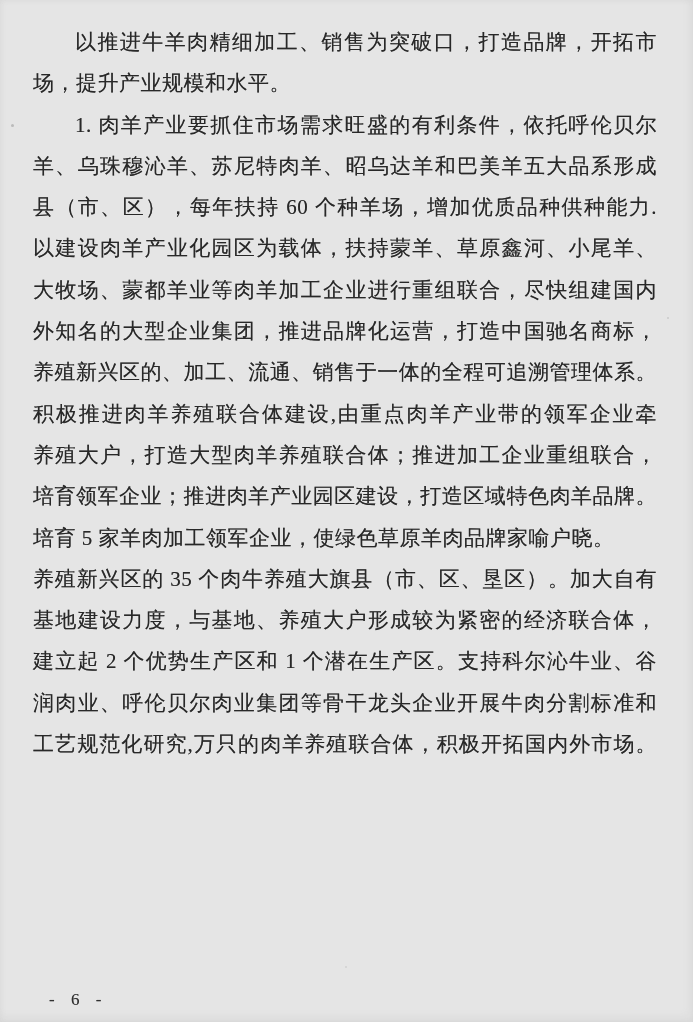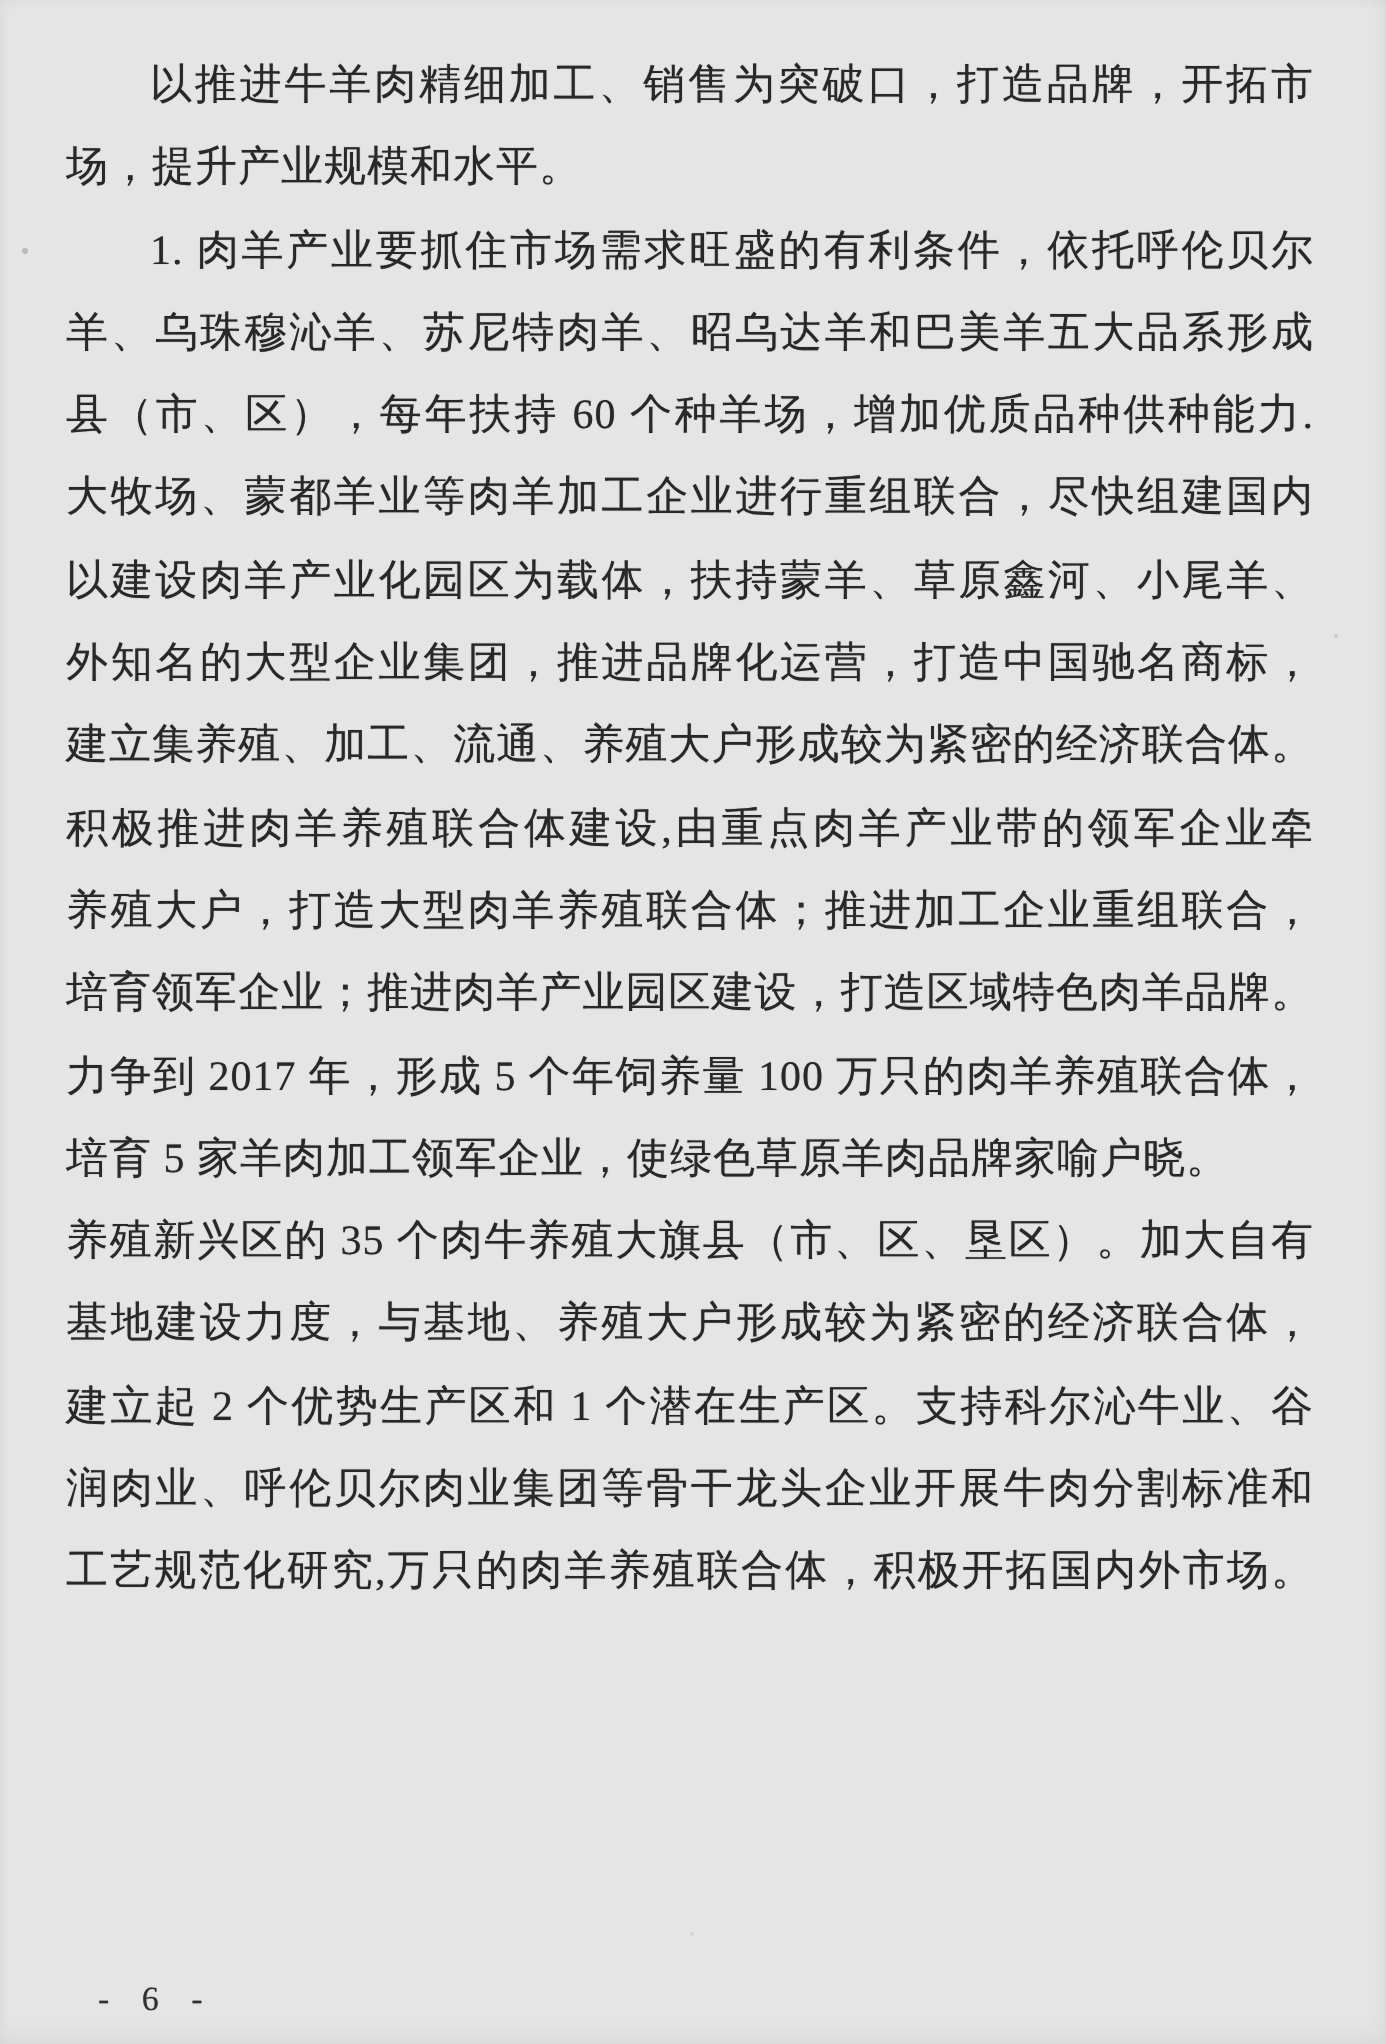--- a/index.html
+++ b/index.html
@@ -74,28 +74,27 @@
 </head>
 <body>
 
 <div class="page">
   <div class="text-block">
     <div class="line indent">以推进牛羊肉精细加工、销售为突破口，打造品牌，开拓市</div>
     <div class="line end">场，提升产业规模和水平。</div>
     <div class="line indent">1. 肉羊产业要抓住市场需求旺盛的有利条件，依托呼伦贝尔</div>
     <div class="line">羊、乌珠穆沁羊、苏尼特肉羊、昭乌达羊和巴美羊五大品系形成</div>
     <div class="line">县（市、区），每年扶持 60 个种羊场，增加优质品种供种能力.</div>
+    <div class="line">以建设肉羊产业化园区为载体，扶持蒙羊、草原鑫河、小尾羊、</div>
     <div class="line">大牧场、蒙都羊业等肉羊加工企业进行重组联合，尽快组建国内</div>
-    <div class="line">以建设肉羊产业化园区为载体，扶持蒙羊、草原鑫河、小尾羊、</div>
     <div class="line">外知名的大型企业集团，推进品牌化运营，打造中国驰名商标，</div>
-    <div class="line">建立集养殖、加工、流通、养殖大户形成较为紧密的经济联合体。</div>
+    <div class="line">养殖新兴区的、加工、流通、销售于一体的全程可追溯管理体系。</div>
     <div class="line">积极推进肉羊养殖联合体建设,由重点肉羊产业带的领军企业牵</div>
     <div class="line">养殖大户，打造大型肉羊养殖联合体；推进加工企业重组联合，</div>
     <div class="line">培育领军企业；推进肉羊产业园区建设，打造区域特色肉羊品牌。</div>
-    <div class="line">力争到 2017 年，形成 5 个年饲养量 100 万只的肉羊养殖联合体，</div>
     <div class="line end">培育 5 家羊肉加工领军企业，使绿色草原羊肉品牌家喻户晓。</div>
     <div class="line">养殖新兴区的 35 个肉牛养殖大旗县（市、区、垦区）。加大自有</div>
     <div class="line">基地建设力度，与基地、养殖大户形成较为紧密的经济联合体，</div>
     <div class="line">建立起 2 个优势生产区和 1 个潜在生产区。支持科尔沁牛业、谷</div>
     <div class="line">润肉业、呼伦贝尔肉业集团等骨干龙头企业开展牛肉分割标准和</div>
     <div class="line">工艺规范化研究,万只的肉羊养殖联合体，积极开拓国内外市场。</div>
   </div>
 
   <div class="pagenum">- 6 -</div>
 

